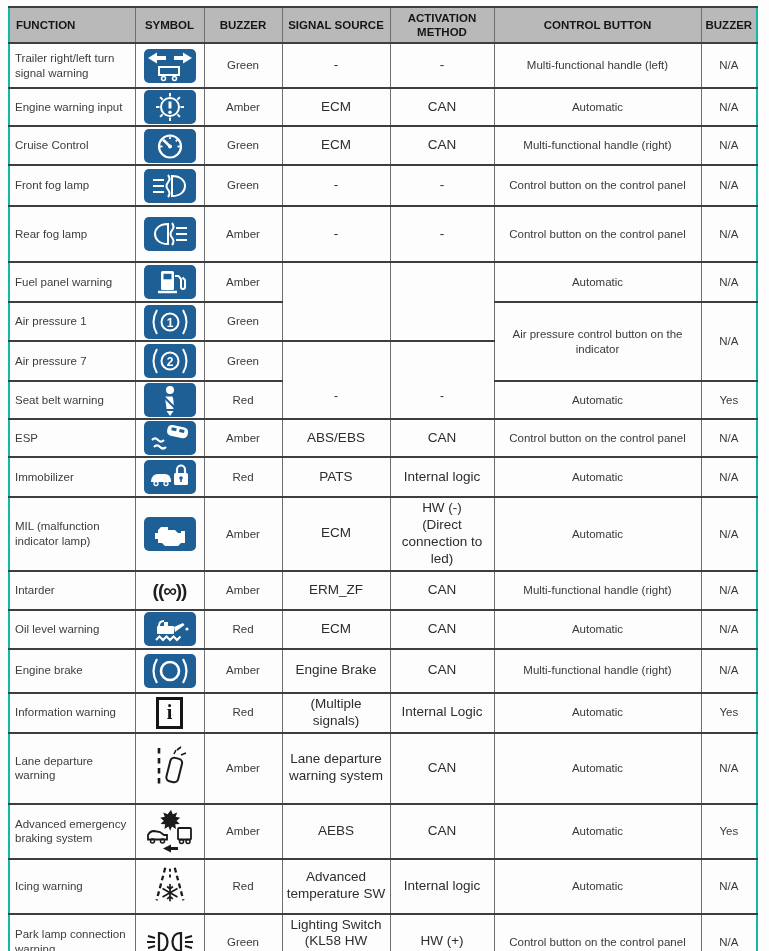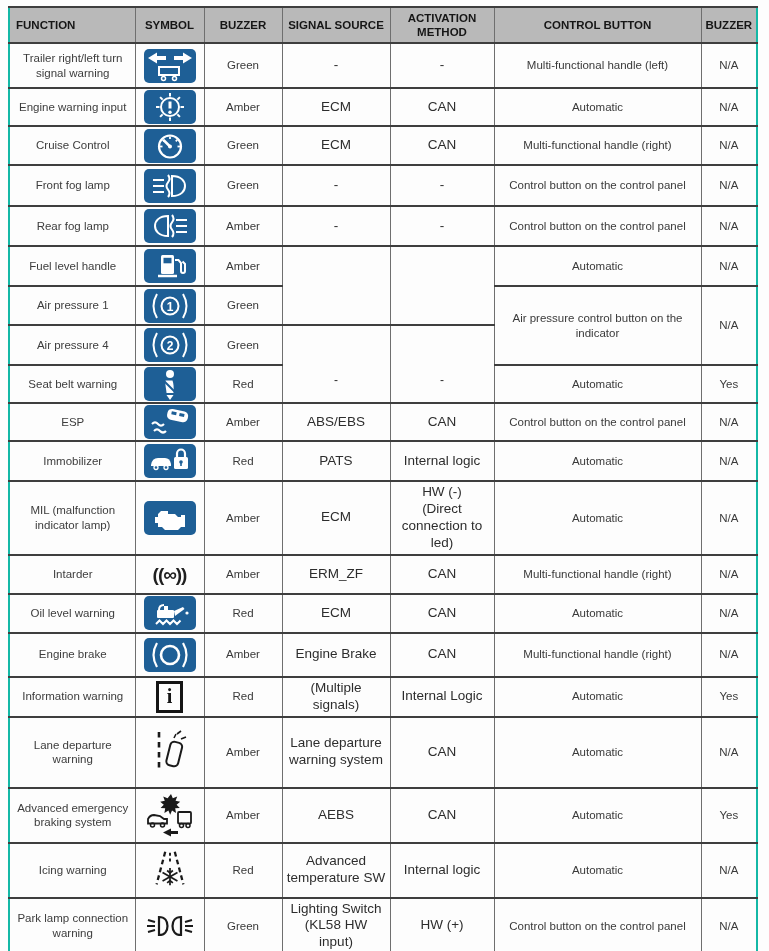--- a/index.html
+++ b/index.html
@@ -5,21 +5,21 @@
   html,body{margin:0;padding:0;background:#ffffff;}
   body{width:769px;height:951px;font-family:"Liberation Sans",sans-serif;}
   .page{position:relative;width:769px;height:951px;background:#fdfdfd;overflow:hidden;}
   table.ind{position:absolute;left:8px;top:6px;border-collapse:collapse;table-layout:fixed;border:2px solid #14b8a6;}
   th,td{border-left:1px solid #6f6f6f;border-right:1px solid #6f6f6f;
         border-top:2px solid #3e3e3e;border-bottom:2px solid #3e3e3e;
         padding:2px 4px;vertical-align:middle;text-align:center;
         color:#3a3a3a;font-size:11.5px;line-height:1.25;overflow:hidden;}
   thead th{background:#b9b9b9;color:#161616;font-weight:bold;font-size:11.5px;}
   th.col-function{text-align:left;padding-left:6px;}
-  td.fn{text-align:center;padding-left:5px;color:#3d3d3d;}
+  td.fn{text-align:left;padding-left:5px;color:#3d3d3d;}
   td.sig,td.act{font-size:13.5px;color:#2d2d2d;white-space:pre-line;}
   td.va-low{vertical-align:bottom;padding-bottom:14px;font-size:12px;}
   td.sym{padding:1px;}
   .badge{width:52px;height:34px;background:#1e5f96;border-radius:5px;margin:0 auto;}
   .badge svg{width:52px;height:34px;display:block;}
   .plain{display:flex;align-items:center;justify-content:center;}
   .intarder-txt{font-size:19px;color:#1f1f1f;font-weight:600;letter-spacing:-1px;line-height:1;}
   .info-box{width:21px;height:26px;border:3px solid #151515;margin:0 auto;
             display:flex;align-items:center;justify-content:center;
             font-family:"Liberation Serif",serif;font-weight:bold;font-size:20px;color:#151515;}
@@ -139,21 +139,21 @@
         </svg>
             </div>
           </td>
       <td>Green</td>
       <td class="sig">-</td>
       <td class="act">-</td>
       <td>Control button on the control panel</td>
       <td>N/A</td>
     </tr>
 
-    <tr style="height:40px">
+    <tr style="height:56px">
       <td class="fn">Rear fog lamp</td>
       <td class="sym">
         <div class="badge">
               <svg viewBox="0 0 52 34">
           <g stroke="#fff" stroke-width="2" fill="none">
             <path d="M24,7 C15,7 11,12 11,17 C11,22 15,27 24,27 Z"></path>
             <path d="M28,6 q3,3.7 0,7.3 q-3,3.7 0,7.3 q3,3.7 0,7.4"></path>
             <line x1="32" y1="11" x2="43" y2="11"></line>
                   <line x1="32" y1="17" x2="43" y2="17"></line>
                   <line x1="32" y1="23" x2="43" y2="23"></line>
@@ -162,21 +162,21 @@
             </div>
           </td>
       <td>Amber</td>
       <td class="sig">-</td>
       <td class="act">-</td>
       <td>Control button on the control panel</td>
       <td>N/A</td>
     </tr>
 
     <tr style="height:40px">
-      <td class="fn">Fuel level handle</td>
+      <td class="fn">Fuel panel warning</td>
       <td class="sym">
         <div class="badge">
               <svg viewBox="0 0 52 34">
           <rect x="17" y="6" width="13" height="19" rx="1.5" fill="#fff"></rect>
           <rect x="19.5" y="8.8" width="8" height="5.5" fill="#1e5f96"></rect>
           <line x1="14" y1="27" x2="33" y2="27" stroke="#fff" stroke-width="2.5"></line>
           <path d="M31,11 h3.5 l2.5,3 v8 a2,2 0 0 0 4,0 v-7 l-2.5,-2.5" fill="none" stroke="#fff" stroke-width="2"></path>
         </svg>
             </div>
           </td>
@@ -200,21 +200,21 @@
           <text x="26" y="21.5" fill="#fff" font-size="12" font-weight="bold" text-anchor="middle" font-family="Liberation Sans, sans-serif">1</text>
         </svg>
             </div>
           </td>
       <td>Green</td>
       <td rowspan="2">Air pressure control button on the indicator</td>
       <td rowspan="2">N/A</td>
     </tr>
 
     <tr style="height:40px">
-      <td class="fn">Air pressure 4</td>
+      <td class="fn">Air pressure 7</td>
       <td class="sym">
         <div class="badge">
               <svg viewBox="0 0 52 34">
           <g stroke="#fff" stroke-width="2" fill="none">
             <path d="M13,5 q-7,12 0,24"></path>
                   <path d="M39,5 q7,12 0,24"></path>
             <circle cx="26" cy="17" r="8.5"></circle>
           </g>
           <text x="26" y="21.5" fill="#fff" font-size="12" font-weight="bold" text-anchor="middle" font-family="Liberation Sans, sans-serif">2</text>
         </svg>

